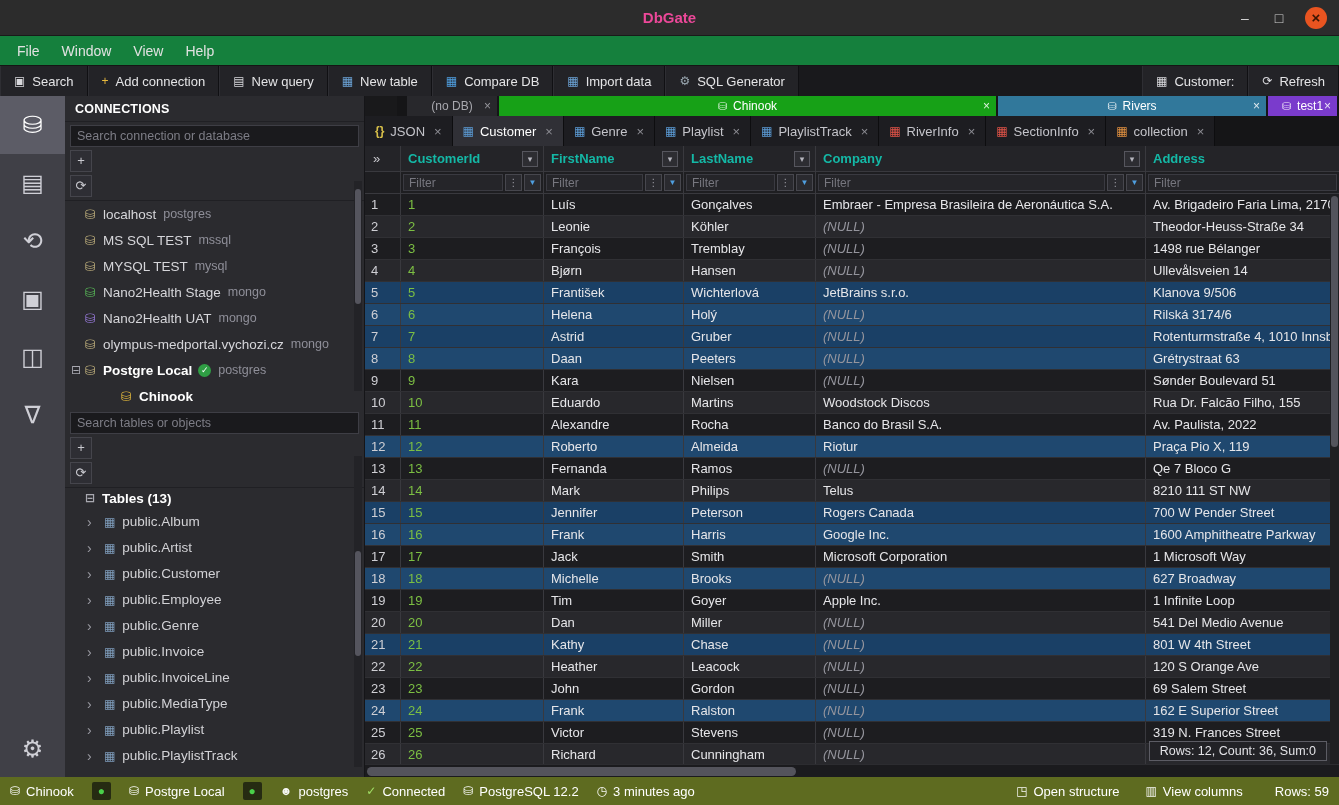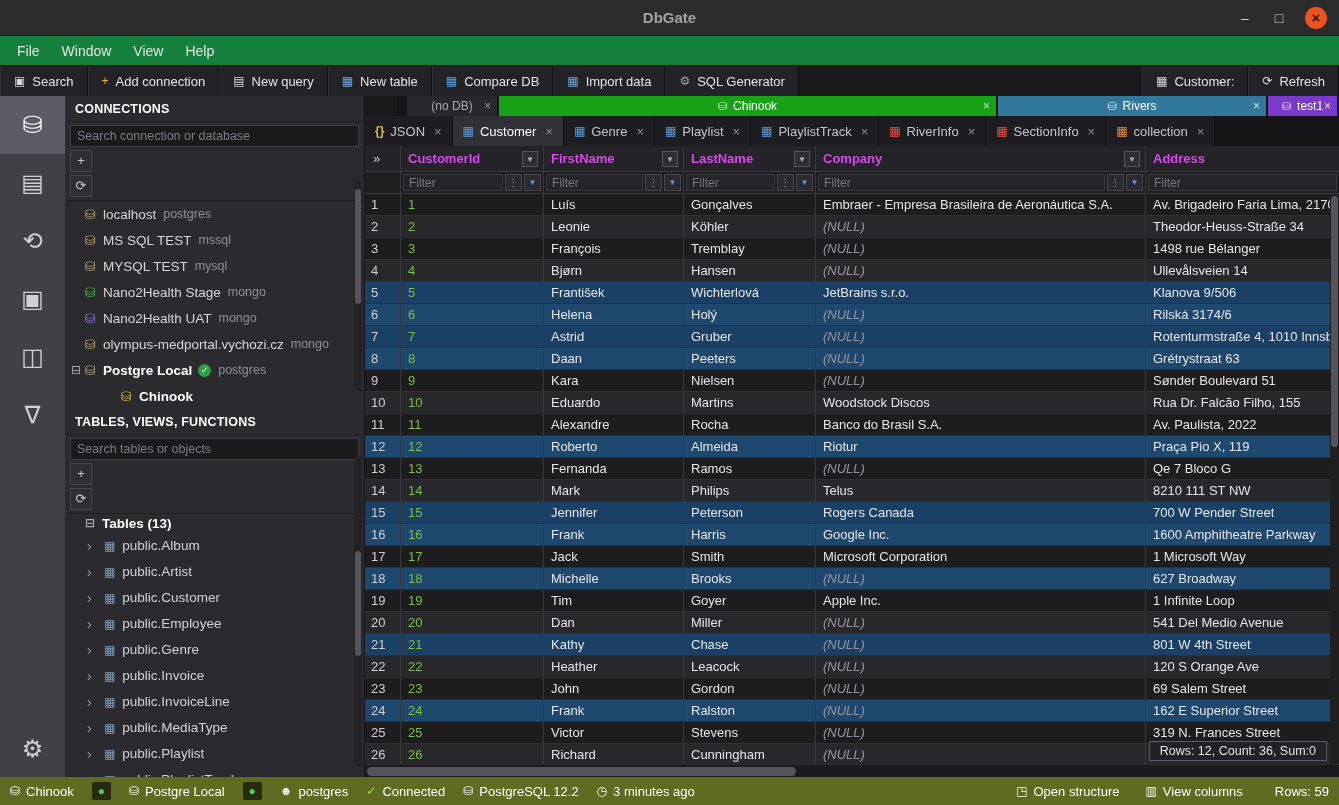--- a/index.html
+++ b/index.html
@@ -3,21 +3,21 @@
 <meta charset="utf-8">
 <style>
   * { box-sizing: border-box; margin: 0; padding: 0; }
   html,body { width:1339px; height:805px; overflow:hidden; background:#111; }
   body { font-family:"Liberation Sans","DejaVu Sans",sans-serif; color:#ddd; }
 
   .app { width:1339px; height:805px; display:flex; flex-direction:column; background:#1e1e1e; }
 
   
   .titlebar { height:36px; background:#2c2c2c; display:flex; align-items:center; position:relative; border-bottom:1px solid #1a1a1a; flex:0 0 36px; }
-  .title-text { position:absolute; left:0; right:0; text-align:center; font-weight:bold; font-size:15px; color:#a3a3a3; }
+  .title-text { position:absolute; left:0; right:0; text-align:center; font-weight:bold; font-size:15px; color:#ec4899; }
   .win-controls { margin-left:auto; display:flex; align-items:center; gap:18px; padding-right:12px; z-index:2; }
   .win-glyph { color:#d0d0d0; font-size:14px; width:16px; text-align:center; }
   .win-close { width:22px; height:22px; border-radius:50%; background:#e95420; color:#3a1503; display:flex; align-items:center; justify-content:center; font-size:15px; font-weight:bold; }
 
   
   .menubar { height:30px; background:#15803d; display:flex; align-items:center; padding-left:6px; border-bottom:1px solid #151515; flex:0 0 30px; }
   .menu-item { padding:0 11px; font-size:14px; color:#e2e2e2; line-height:30px; }
 
   
   .toolbar { height:30px; background:#19191c; display:flex; align-items:stretch; flex:0 0 30px; }
@@ -83,21 +83,21 @@
   .ftab.active { background:#303036; color:#fff; }
   .ftab-icon { font-size:12px; font-weight:bold; }
   .ftab-close { color:#8d8d94; margin-left:3px; }
 
   
   .gridwrap { flex:1; display:flex; flex-direction:column; overflow:hidden; position:relative; background:#1c1c1f; }
   .grid-headrow { height:26px; flex:0 0 26px; display:flex; background:#242428; border-bottom:1px solid #39393e; }
   .corner { width:36px; flex:0 0 36px; color:#c9c9cf; font-size:13px; display:flex; align-items:center; padding-left:8px; border-right:1px solid #39393e; }
   .hcells, .fcells { display:flex; flex:1; overflow:hidden; }
   .hcell { display:flex; align-items:center; padding:0 5px 0 7px; border-right:1px solid #39393e; overflow:hidden; }
-  .hname { font-size:13px; font-weight:bold; color:#d946ef; white-space:nowrap; }
+  .hname { font-size:13px; font-weight:bold; color:#14b8a6; white-space:nowrap; }
   .hdrop { margin-left:auto; width:16px; height:16px; flex:0 0 16px; background:#2d2d32; border:1px solid #56565e; color:#b5b5bd; font-size:9px; line-height:14px; text-align:center; }
   .hcells > .hcell:nth-child(1) { width:143px; flex:0 0 143px; }
   .hcells > .hcell:nth-child(2) { width:140px; flex:0 0 140px; }
   .hcells > .hcell:nth-child(3) { width:132px; flex:0 0 132px; }
   .hcells > .hcell:nth-child(4) { width:330px; flex:0 0 330px; }
   .hcells > .hcell:nth-child(5) { flex:1; border-right:none; }
 
   .grid-filterrow { height:22px; flex:0 0 22px; display:flex; background:#1e1e21; border-bottom:1px solid #39393e; }
   .fcorner { width:36px; flex:0 0 36px; border-right:1px solid #39393e; background:#1e1e21; }
   .fcell { display:flex; align-items:center; border-right:1px solid #39393e; padding:2px; gap:2px; overflow:hidden; }
@@ -285,21 +285,20 @@
             <span class="expander"></span>
             <span class="conn-icon" style="color: rgb(217, 177, 59);">⛁</span>
             <span class="conn-name">Chinook</span>
 
             <span class="conn-badge"></span>
           </div>
           </div>
       </div>
 
       <div class="panel-section tables-section">
-        <div class="panel-header">TABLES, VIEWS, FUNCTIONS</div>
         <div class="searchrow">
           <input placeholder="Search tables or objects" style="">
           <button class="mini-btn">+</button>
           <button class="mini-btn">⟳</button>
         </div>
         <div class="tbl-group">
           <span class="expander">⊟</span>
           <span>Tables (13)</span>
         </div>
         <div class="tbl-list">

